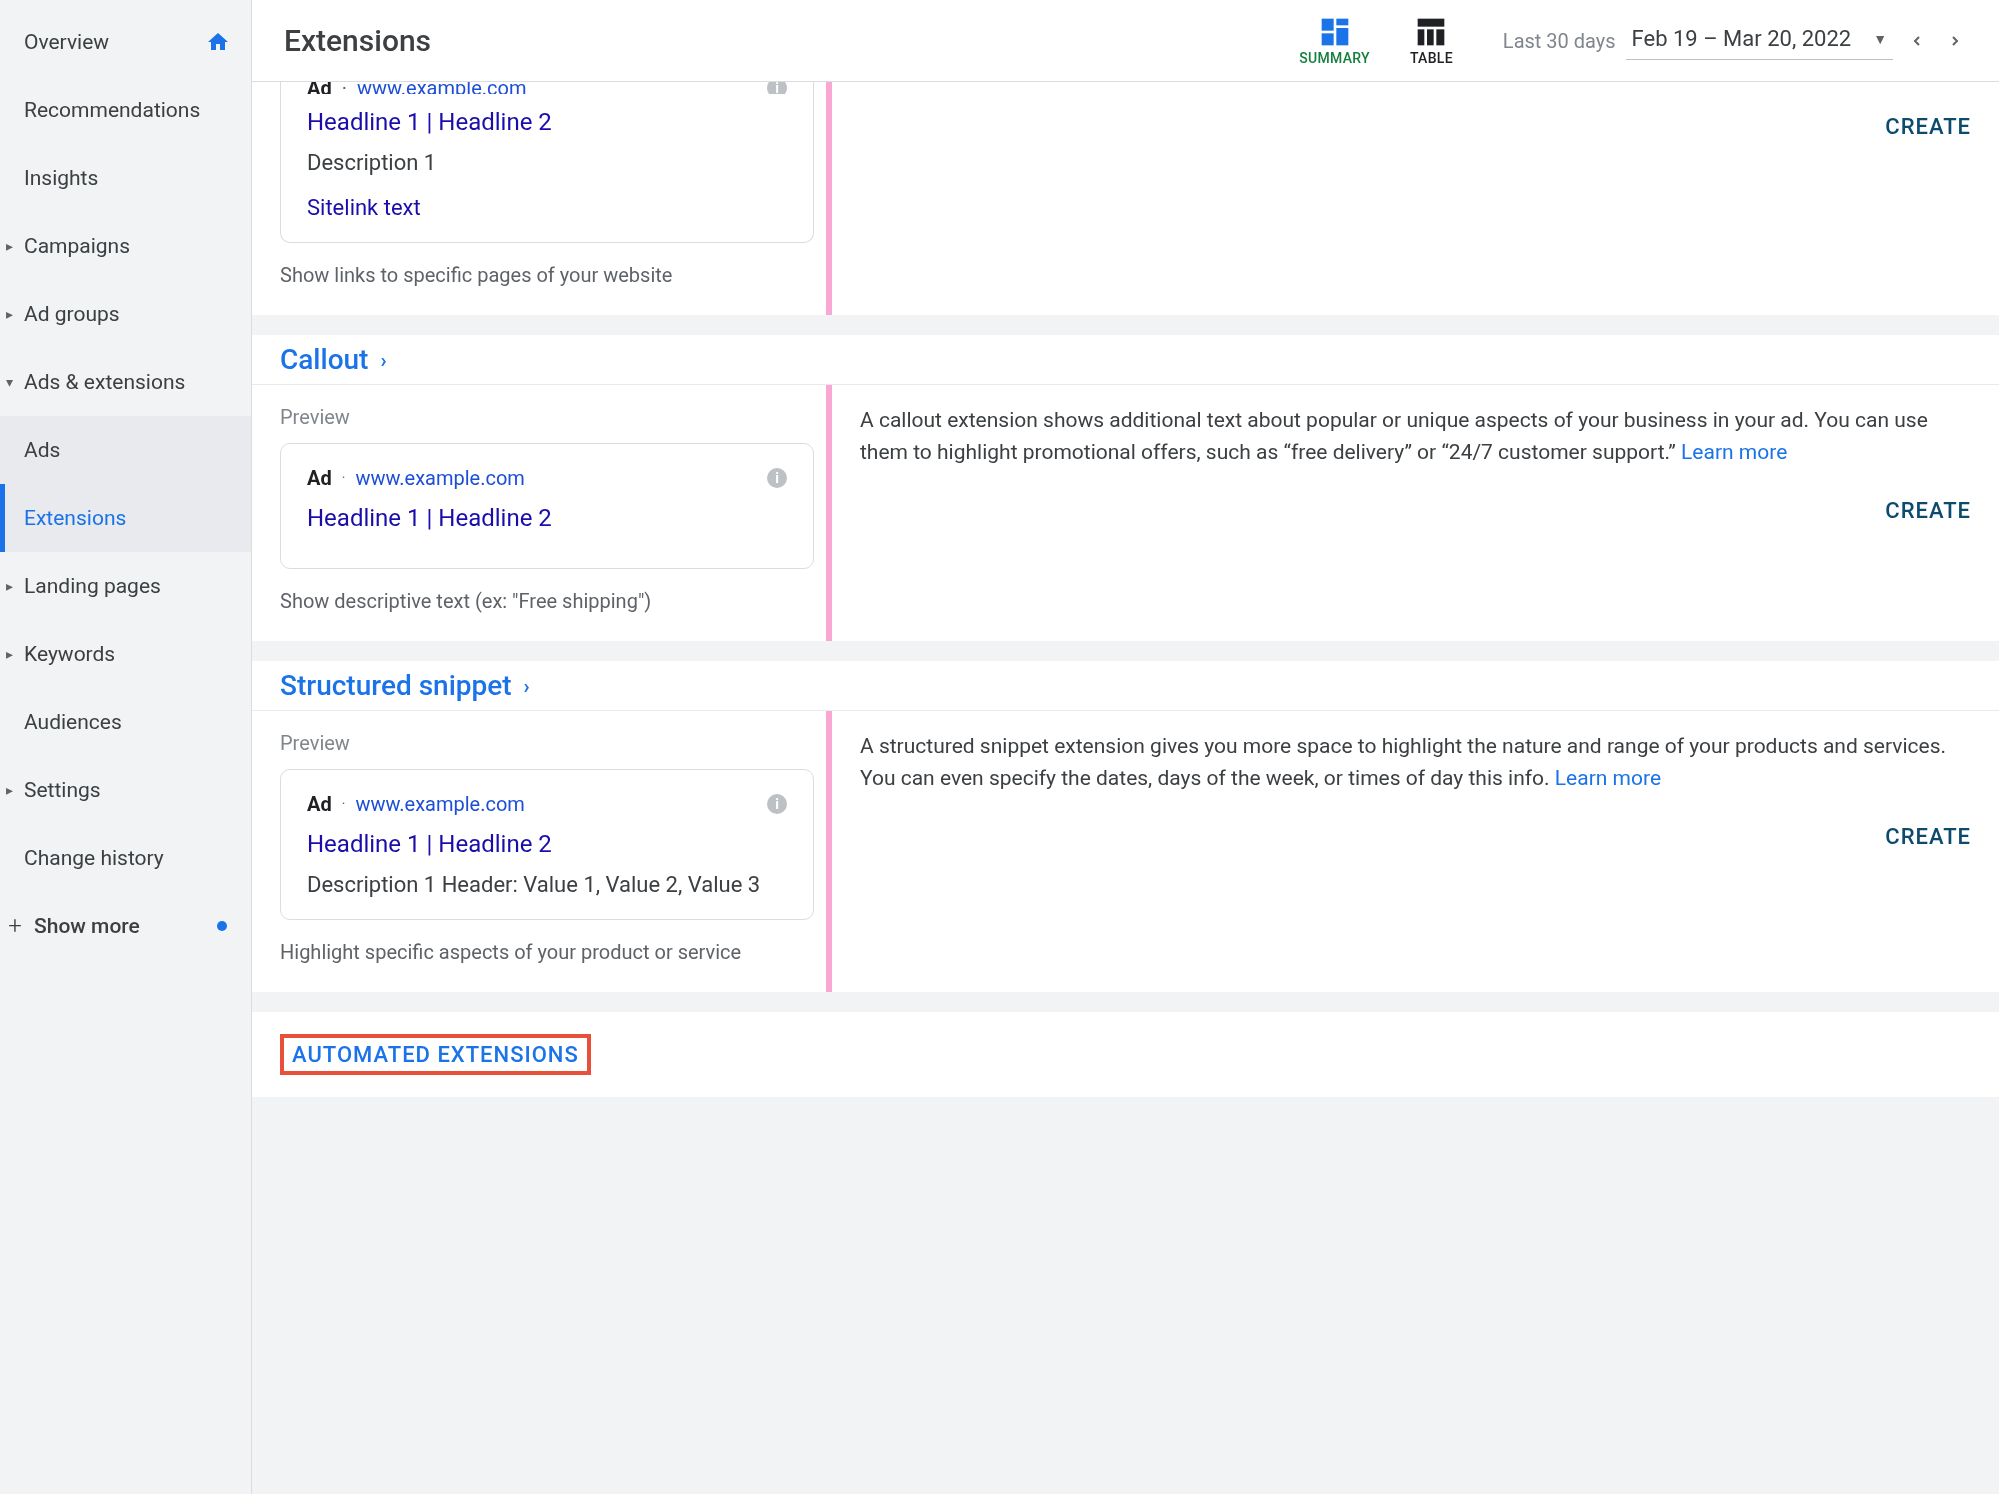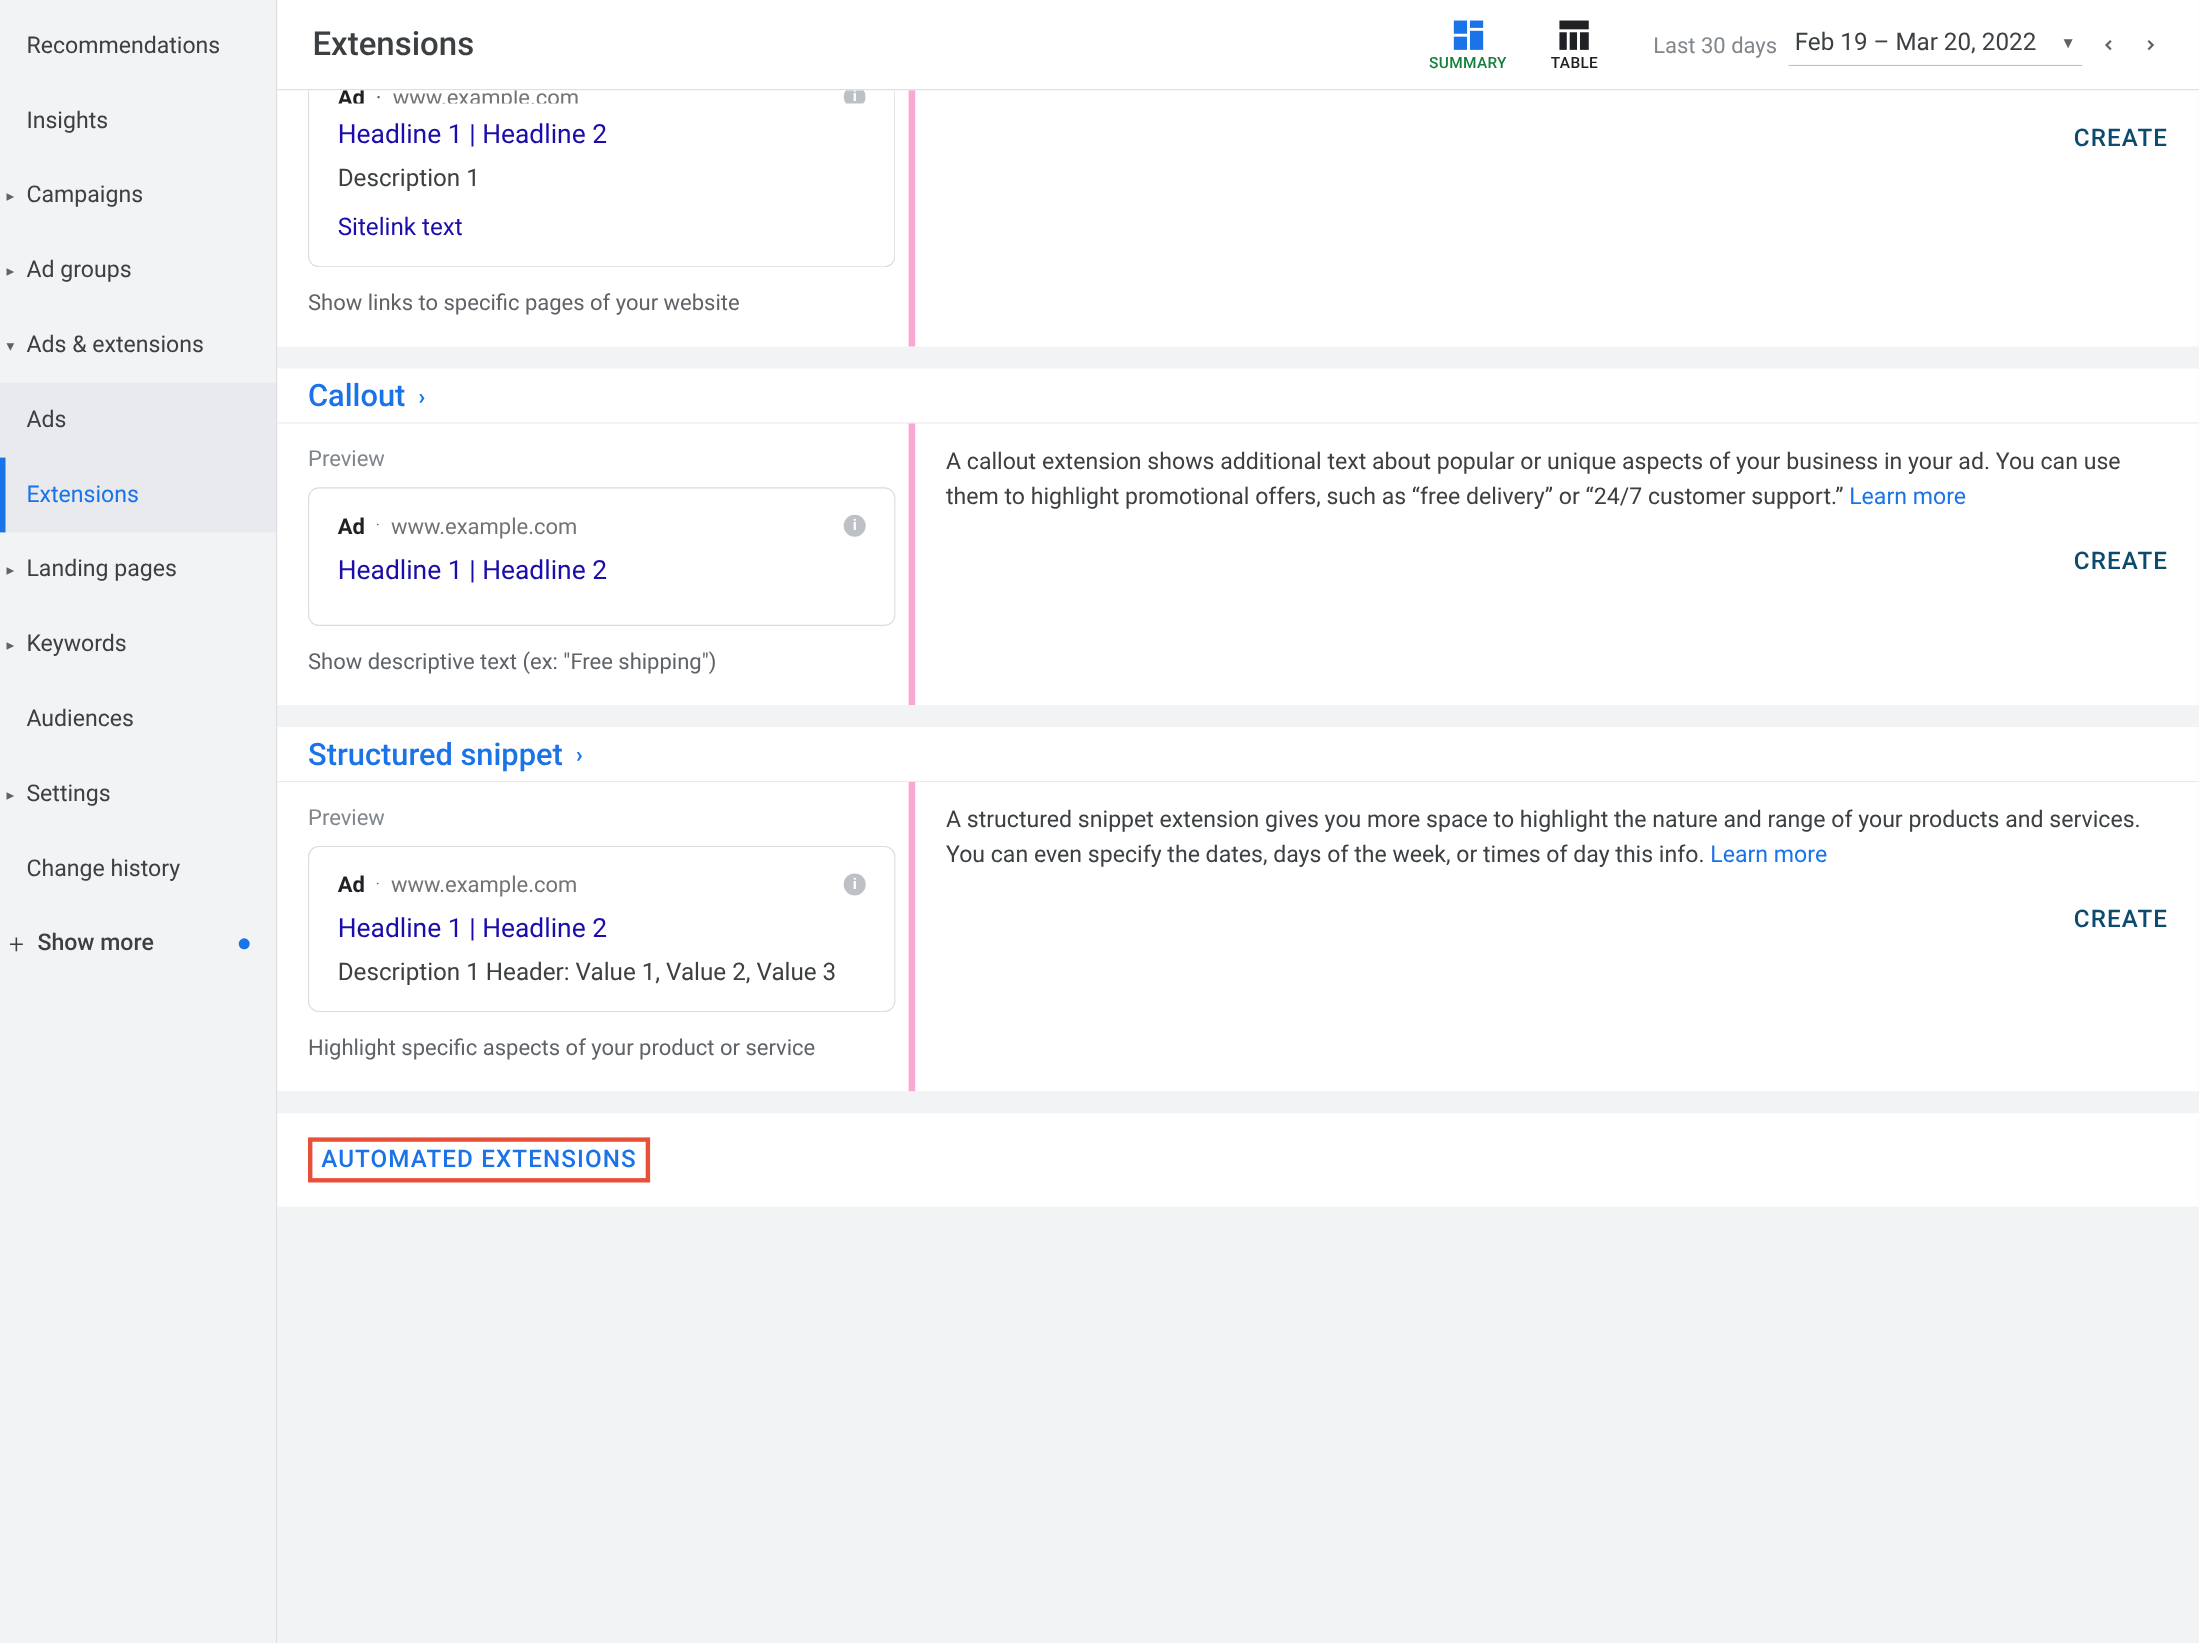--- a/index.html
+++ b/index.html
@@ -169,21 +169,21 @@
     padding: 22px 26px;
   }
   .ad-first-row {
     display: flex;
     align-items: center;
     gap: 10px;
     margin-bottom: 14px;
   }
   .ad-badge { font-weight: 700; font-size: 20px; color: #202124; }
   .ad-dot { color:#5f6368; }
-  .ad-url { font-size: 20px; color:#737373; }
+  .ad-url { font-size: 20px; color:#1d4ed8; }
   .info-circle {
     margin-left:auto;
     width:20px;height:20px;border-radius:50%;
     background:#bdc1c6;color:#fff;
     font-size:14px;font-weight:700;
     display:flex;align-items:center;justify-content:center;
   }
   .ad-headline {
     color:#1a0dab;
     font-size: 24px;
@@ -251,20 +251,28 @@
     border:4px solid #e8503a;
     padding: 4px 8px;
   }
 </style>
 </head>
 <body>
 
 <div class="app">
 
   <div class="sidebar">
+    <div class="nav-item">
+      <span class="label">Overview</span>
+      <span class="home-icon">
+        <svg viewBox="0 0 24 24">
+            <path d="M10 20v-6h4v6h5v-8h3L12 3 2 12h3v8z"></path>
+          </svg>
+      </span>
+    </div>
     <div class="nav-item">
       <span class="label">Recommendations</span>
     </div>
     <div class="nav-item">
       <span class="label">Insights</span>
     </div>
     <div class="nav-item with-caret">
       <span class="label">Campaigns</span>
     </div>
     <div class="nav-item with-caret">

